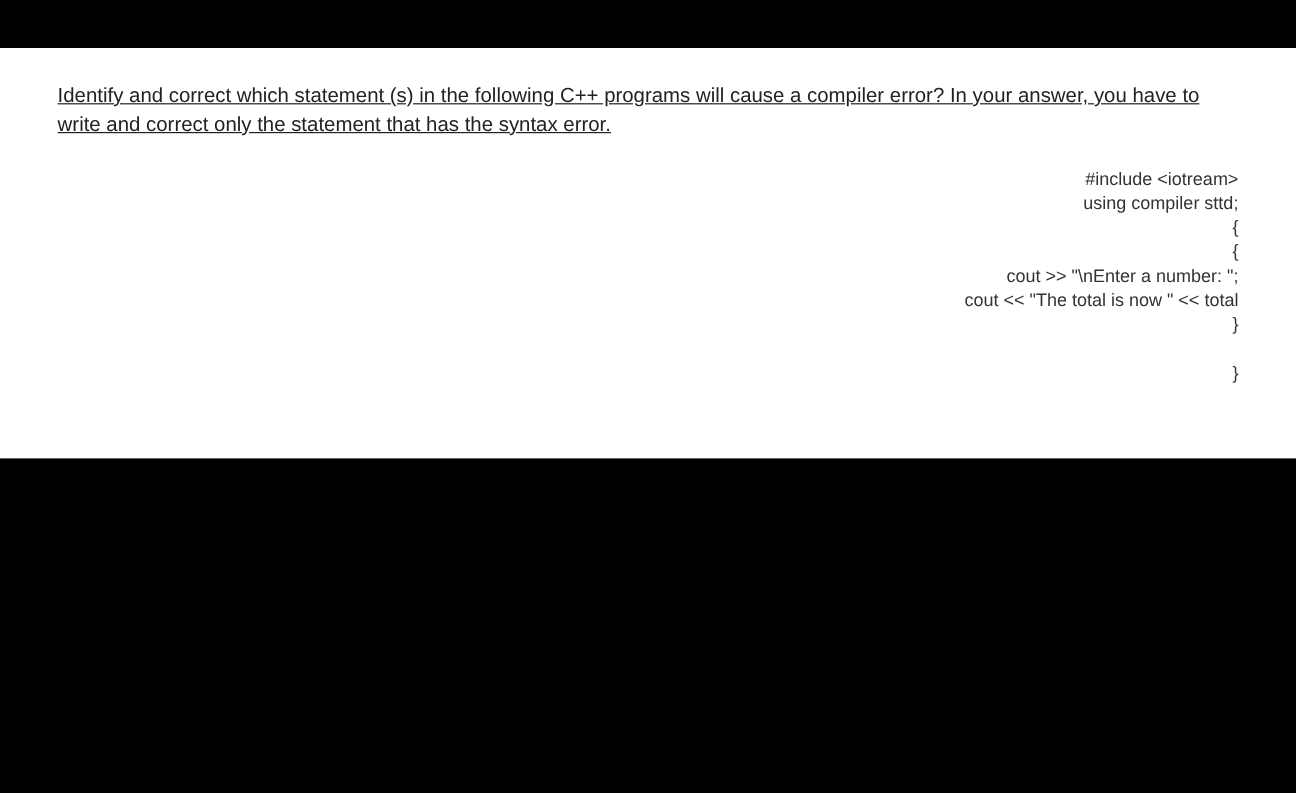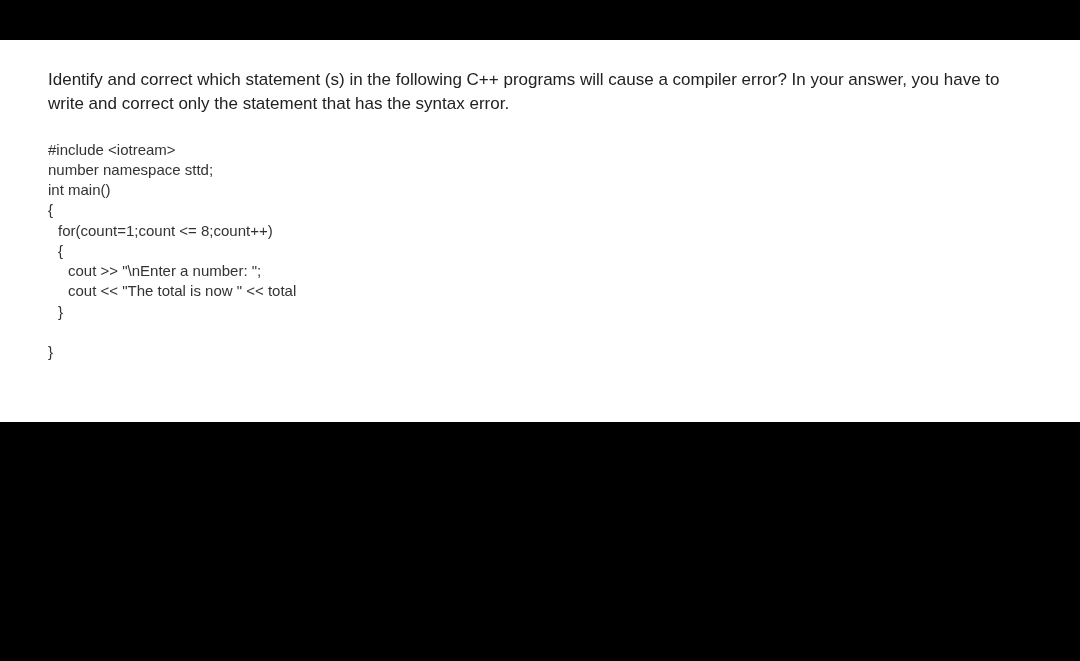--- a/index.html
+++ b/index.html
@@ -17,44 +17,44 @@
     .page {
       background: #fff;
       padding: 28px 48px 60px 48px;
       margin-top: 40px;
     }
     .question-text {
       font-size: 17px;
       line-height: 1.4;
       color: #222;
       margin-bottom: 24px;
+      text-decoration: underline;
     }
     .code-block {
       font-family: Arial, sans-serif;
       font-size: 15px;
       line-height: 1.35;
       color: #333;
+      text-align: right;
     }
     .code-line {
       white-space: pre;
     }
     .indent-1 { padding-left: 10px; }
     .indent-2 { padding-left: 20px; }
   </style>
 </head>
 <body>
 
 <div class="page">
   <div class="question-text">Identify and correct which statement (s) in the following C++ programs will cause a compiler error? In your answer, you have to write and correct only the statement that has the syntax error.</div>
   <div class="code-block">
     <div class="code-line">#include &lt;iotream&gt;</div>
-    <div class="code-line">number namespace sttd;</div>
-    <div class="code-line">int main()</div>
+    <div class="code-line">using compiler sttd;</div>
     <div class="code-line">{</div>
-    <div class="code-line indent-1">for(count=1;count &lt;= 8;count++)</div>
     <div class="code-line indent-1">{</div>
     <div class="code-line indent-2">cout &gt;&gt; "\nEnter a number: ";</div>
     <div class="code-line indent-2">cout &lt;&lt; "The total is now " &lt;&lt; total</div>
     <div class="code-line indent-1">}</div>
     <div class="code-line">&nbsp;</div>
     <div class="code-line">}</div>
   </div>
 </div>
 
 </body></html>

